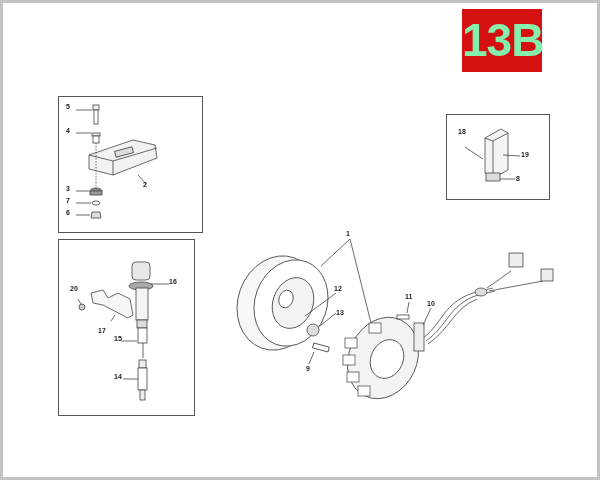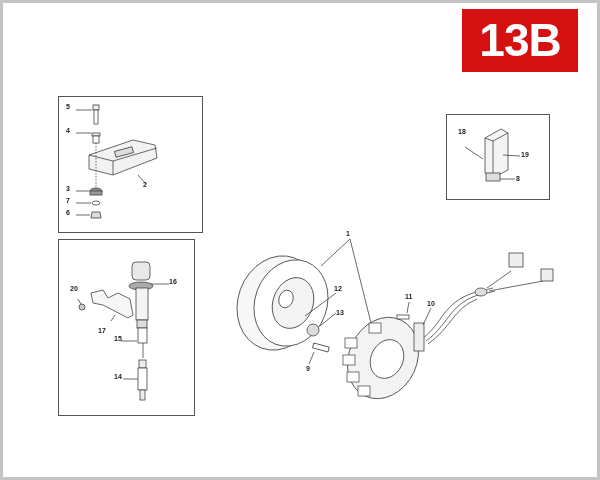--- a/index.html
+++ b/index.html
@@ -1,20 +1,20 @@
 <!DOCTYPE html>
 <html><head>
 <meta charset="utf-8">
 <style>
   html, body { margin:0; padding:0; background:#ffffff; }
   body { width:600px; height:480px; overflow:hidden; font-family:"Liberation Sans", sans-serif; }
   .frame { position:absolute; left:0; top:0; width:600px; height:480px; box-sizing:border-box;
            border:3px solid #c4c4c4; background:#ffffff; }
-  .badge { position:absolute; left:459px; top:6px; width:116px; height:63px; background:#d41010;
-           color:#ffffff; font-weight:bold; font-size:46px; line-height:63px; text-align:center;
+  .badge { position:absolute; left:459px; top:6px; width:80px; height:63px; background:#d41010;
+           color:#86efac; font-weight:bold; font-size:46px; line-height:63px; text-align:center;
            font-family:"Liberation Sans", sans-serif; letter-spacing:-1px; }
   .box { position:absolute; border:1px solid #555; background:#fff; }
   .callout { position:absolute; font-size:7px; font-weight:bold; color:#222;
              font-family:"Liberation Sans", sans-serif; line-height:8px; }
   svg.art { position:absolute; left:0; top:0; }
 </style>
 </head>
 <body>
 
 <div class="frame">

